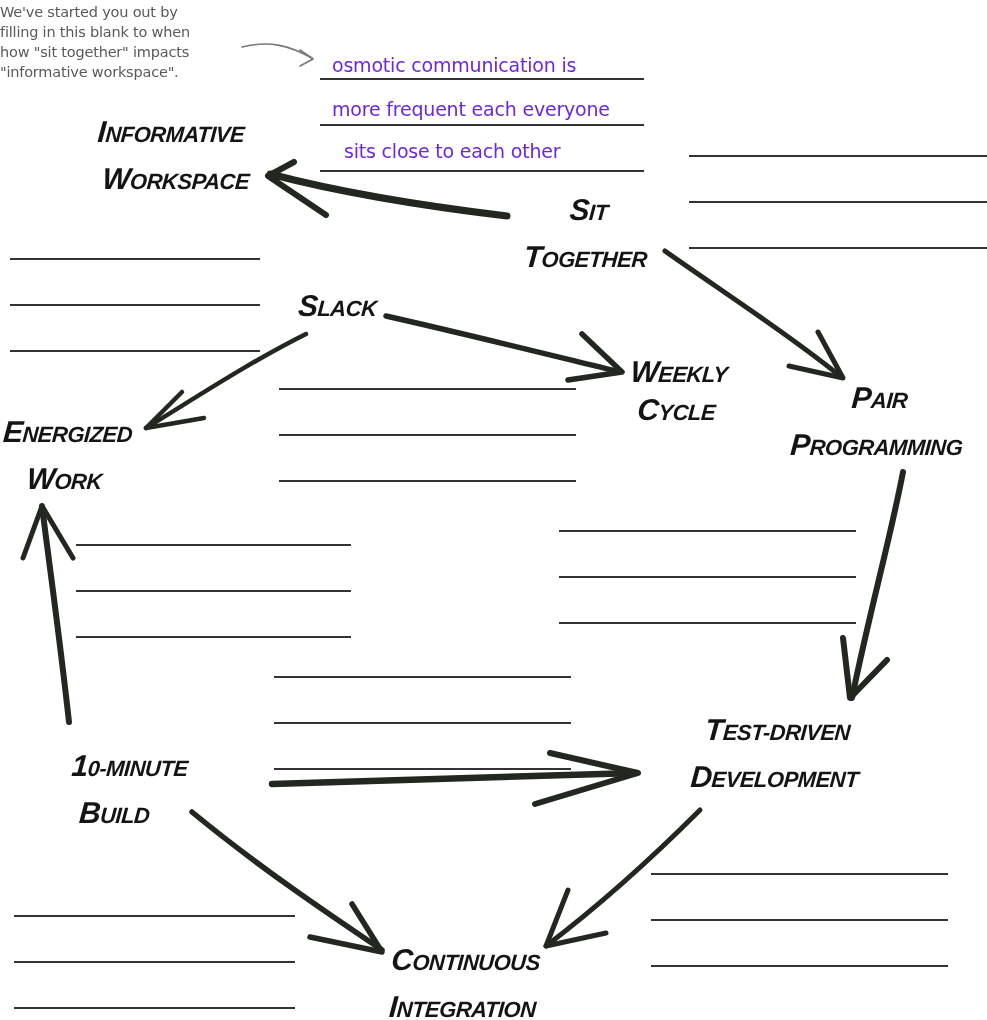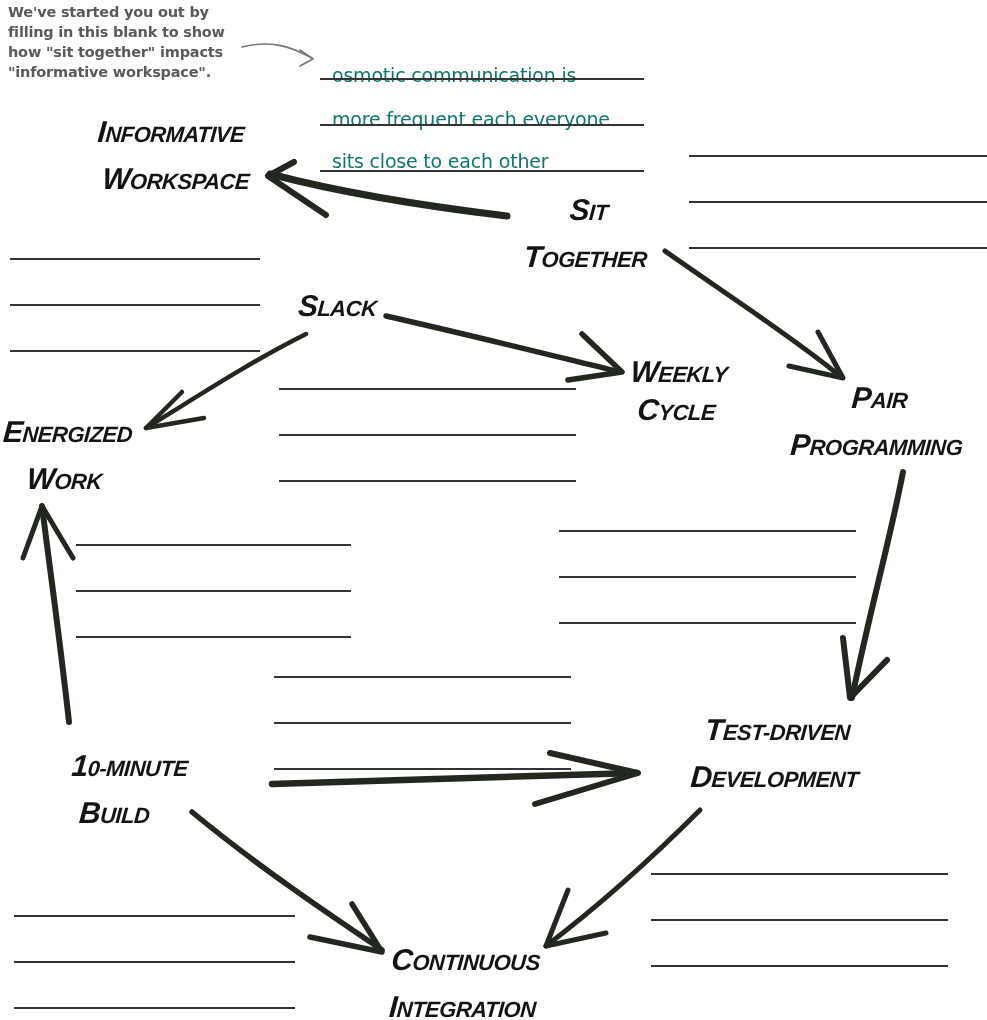--- a/index.html
+++ b/index.html
@@ -26,25 +26,24 @@
     font-family: "DejaVu Sans", sans-serif;
     color: #5a5a5a;
     font-size: 14.5px;
     line-height: 20px;
     white-space: nowrap;
     letter-spacing: -0.2px;
   }
   .answer {
     position: absolute;
     font-family: "DejaVu Sans", sans-serif;
-    color: #0f766e;
+    color: #6d28d9;
     font-size: 19px;
     white-space: nowrap;
     letter-spacing: -0.2px;
-    margin-top: 10px;
   }
   .blank {
     position: absolute;
     height: 2px;
     background: #333333;
   }
 </style>
 </head>
 <body>
 
@@ -76,23 +75,23 @@
     <path d="M550 753 L638 773 L535 804" stroke-width="6"></path>
 
     <path d="M192 812 C 260 868, 330 915, 382 950" stroke-width="5.5"></path>
     <path d="M310 937 L382 952 L352 904" stroke-width="5.5"></path>
 
     <path d="M700 810 C 650 860, 600 905, 546 946" stroke-width="5"></path>
     <path d="M568 890 L546 946 L606 933" stroke-width="5"></path>
   </g>
 </svg>
 
-<div class="note" style="left:8px; top:2px;font-weight:bold;">
+<div class="note" style="left:0; top:2px;">
   <div>We've started you out by</div>
-  <div>filling in this blank to show</div>
+  <div>filling in this blank to when</div>
   <div>how "sit together" impacts</div>
   <div>"informative workspace".</div>
 </div>
 
 <div class="node" style="left:96px; top:110px;">
   <span class="line">Informative</span>
   <span class="line" style="padding-left:8px;">Workspace</span>
 </div>
 
 <div class="node center" style="left:522px; top:188px; width:130px;">
@@ -132,21 +131,21 @@
 <div class="node center" style="left:384px; top:938px; width:160px;">
   <span class="line">Continuous</span>
   <span class="line">Integration</span>
 </div>
 
 <div>
   <div class="answer" style="left:332px; top:54px;">osmotic communication is</div>
   <div class="blank" style="left:320px; top:78px; width:324px;"></div>
   <div class="answer" style="left:332px; top:98px;">more frequent each everyone</div>
   <div class="blank" style="left:320px; top:124px; width:324px;"></div>
-  <div class="answer" style="left:332px; top:140px;">sits close to each other</div>
+  <div class="answer" style="left:344px; top:140px;">sits close to each other</div>
   <div class="blank" style="left:320px; top:170px; width:324px;"></div>
 </div>
 
 <div>
   <div class="blank" style="left:689px; top:155px; width:298px;"></div>
   <div class="blank" style="left:689px; top:201px; width:298px;"></div>
   <div class="blank" style="left:689px; top:247px; width:298px;"></div>
 </div>
 
 <div>

